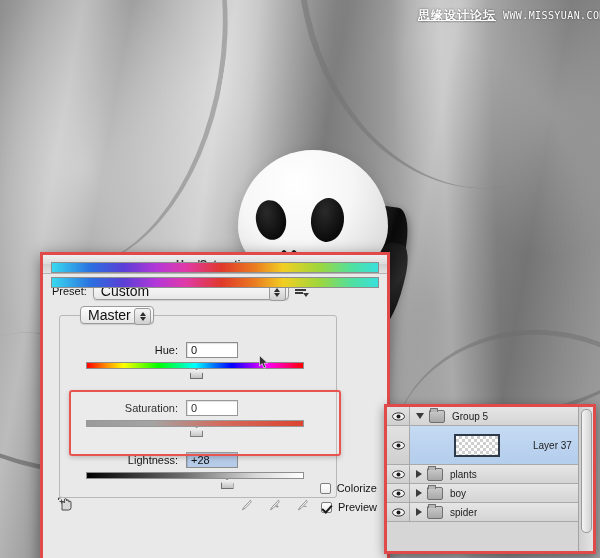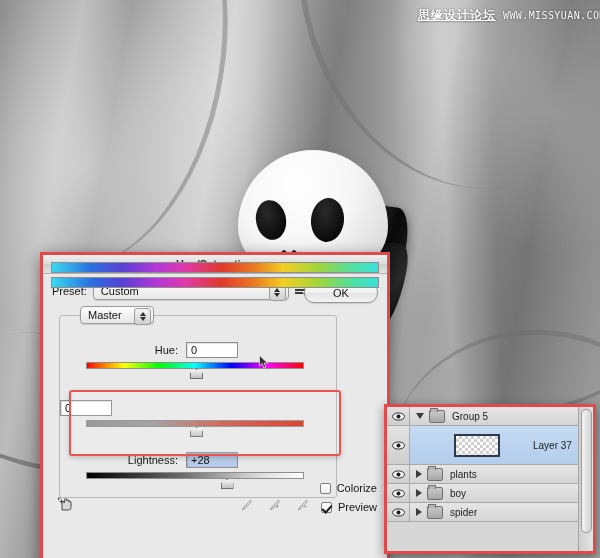--- a/index.html
+++ b/index.html
@@ -99,21 +99,21 @@
     background:linear-gradient(180deg,#efefef 0%,#dcdcdc 48%,#cfcfcf 52%,#e2e2e2 100%);
     border-bottom:1px solid #b4b4b4;
   }
   #hs-body{position:relative;padding:8px 9px 0 9px;}
 
   .row-preset{display:flex;align-items:center;gap:6px;}
   .lbl{font-size:11px;color:#141414;}
   .popup{
     position:relative;height:18px;background:linear-gradient(180deg,#fdfdfd,#e6e6e6);
     border:1px solid #9b9b9b;border-radius:4px;display:flex;align-items:center;
-    padding:0 22px 0 7px;font-size:11px;color:#111;box-shadow:0 1px 1px rgba(0,0,0,.12);
+    padding:0 22px 0 7px;font-size:14px;color:#111;box-shadow:0 1px 1px rgba(0,0,0,.12);
     box-sizing:border-box;cursor:default;
   }
   #preset-popup{width:196px;}
   .stepper{
     position:absolute;right:2px;top:1px;width:15px;height:15px;border-radius:3px;
     background:linear-gradient(180deg,#f4f4f4,#cfcfcf);border:1px solid #9b9b9b;
     display:flex;flex-direction:column;align-items:center;justify-content:center;gap:1px;
   }
   .stepper i{display:block;width:0;height:0;border-left:3px solid transparent;border-right:3px solid transparent;}
   .stepper i.up{border-bottom:4px solid #2c2c2c;}
@@ -305,21 +305,20 @@
             <i class="dn"></i>
           </span>
       </div>
       <div id="preset-menu-icon">
         <span></span>
           <span></span>
           <span></span>
       </div>
     </div>
 
-    <div class="btn" id="ok-button">OK</div>
 
     <div id="channel-group">
       <div class="popup" id="channel-popup">
         <span>Master</span>
         <span class="stepper">
             <i class="up"></i>
             <i class="dn"></i>
           </span>
       </div>
 
@@ -329,20 +328,21 @@
           <span class="value-field">0</span>
         </div>
         <div class="track-wrap">
           <div class="track track-hue"></div>
           <div class="thumb" style="left:calc(50% - 5px);"></div>
         </div>
       </div>
 
       <div class="slider-block" style="top:84px;">
         <div class="slider-row">
+          <span class="slider-label">Saturation:</span>
           <span class="value-field">0</span>
         </div>
         <div class="track-wrap">
           <div class="track track-sat"></div>
           <div class="thumb" style="left:calc(50% - 5px);"></div>
         </div>
       </div>
 
       <div class="slider-block" style="top:136px;">
         <div class="slider-row">

